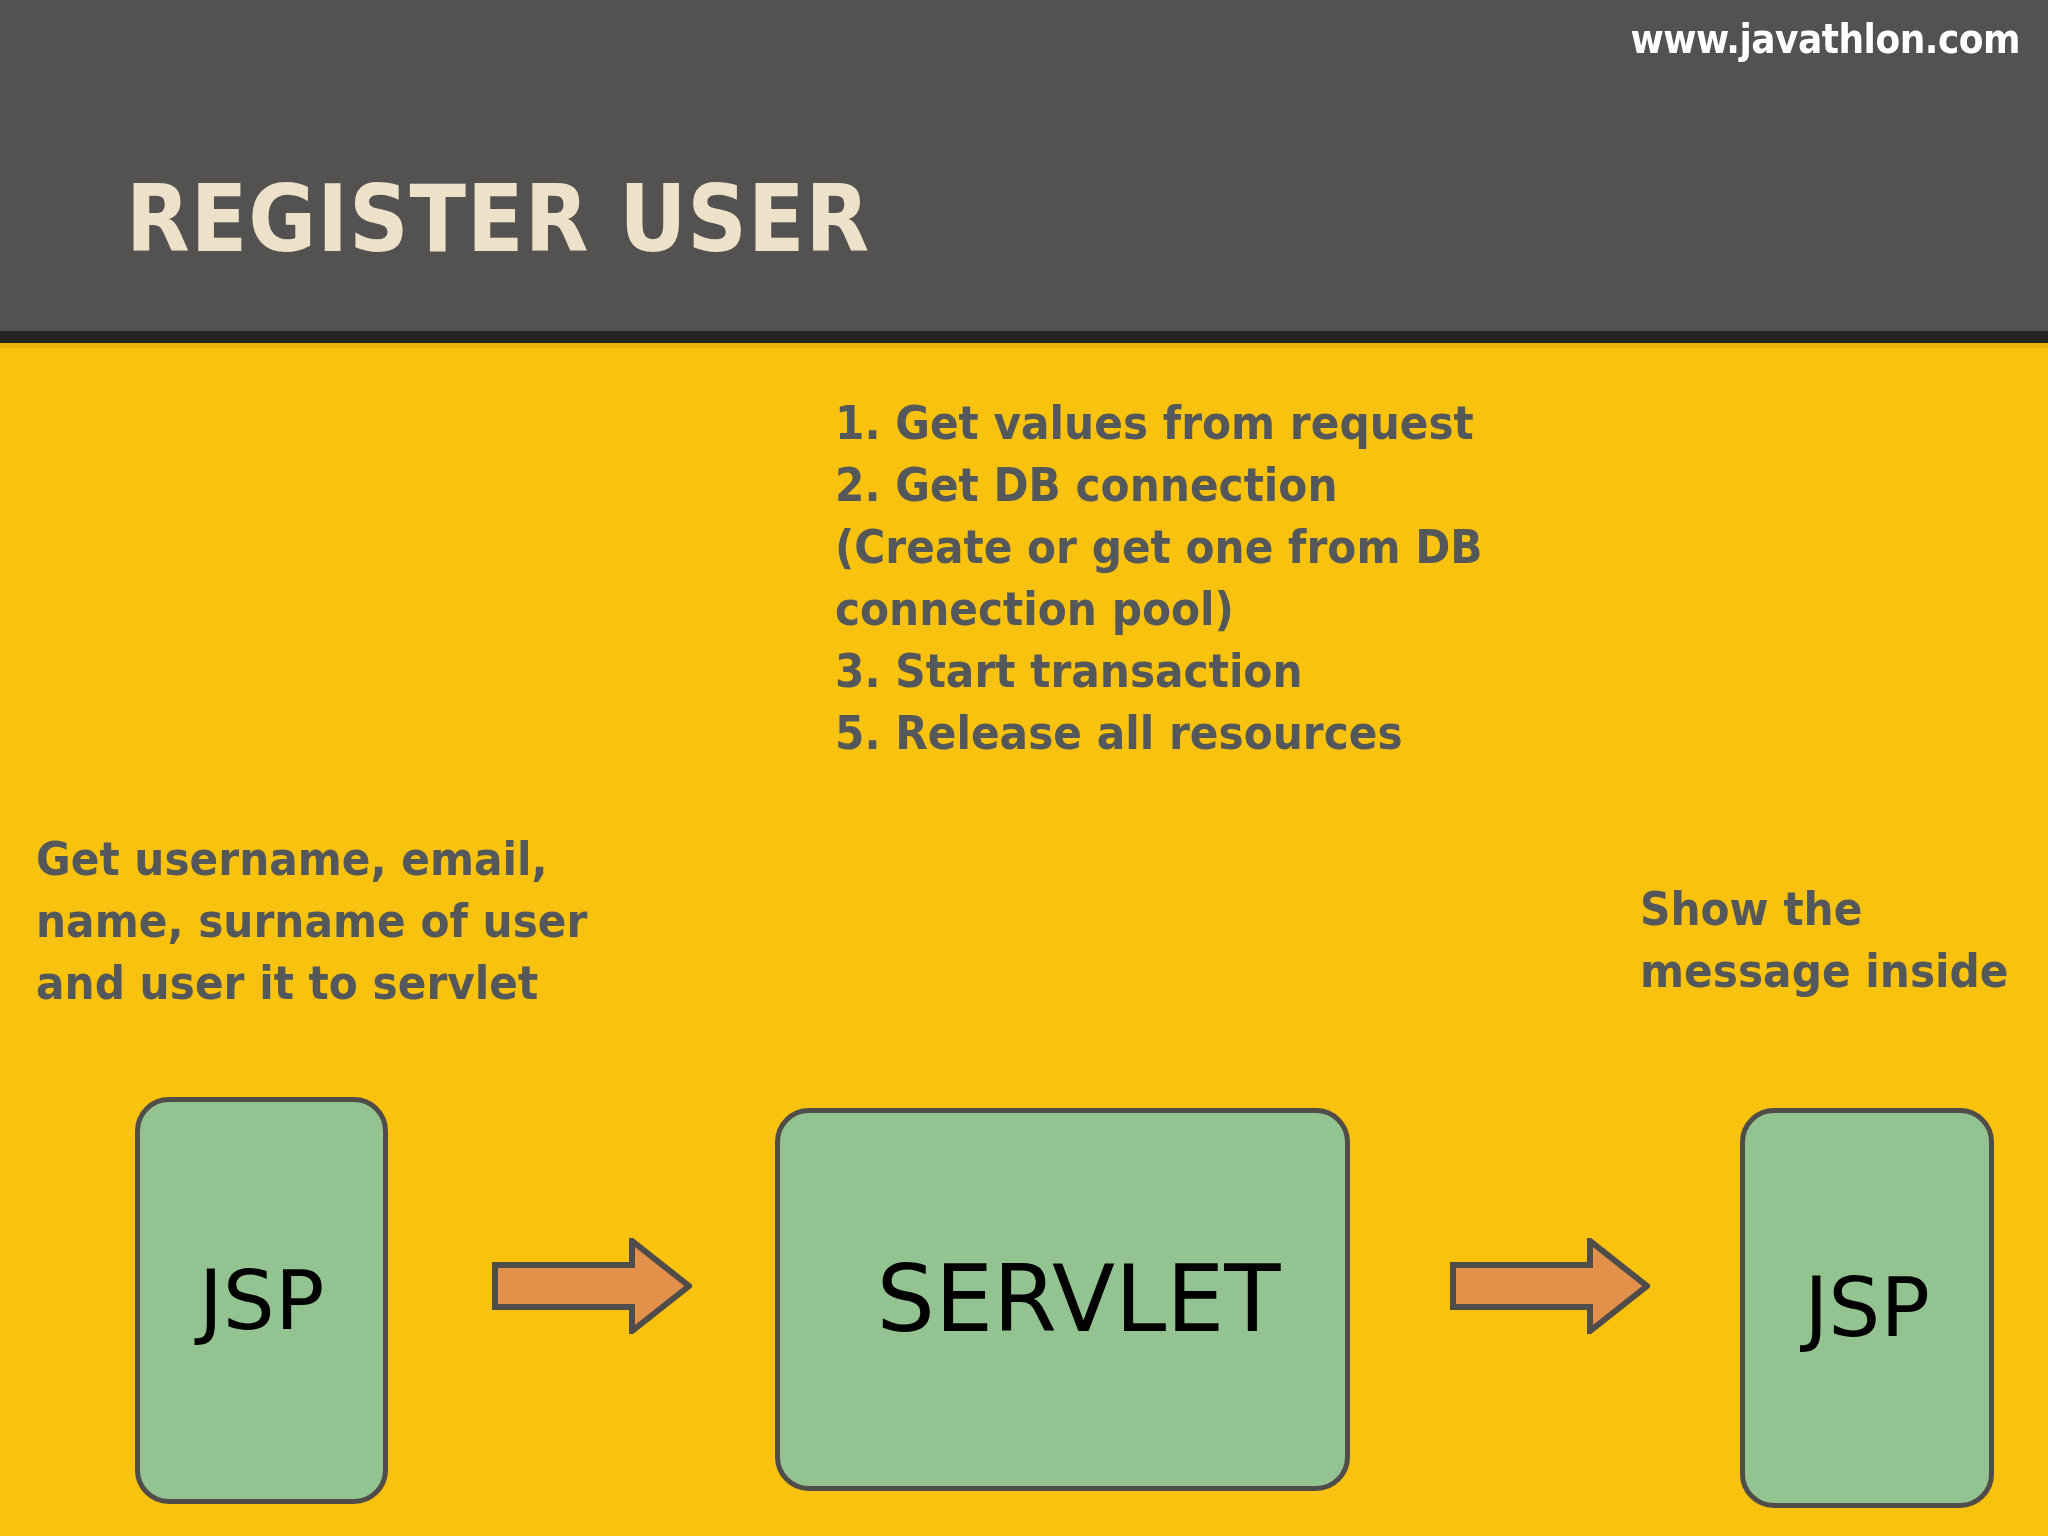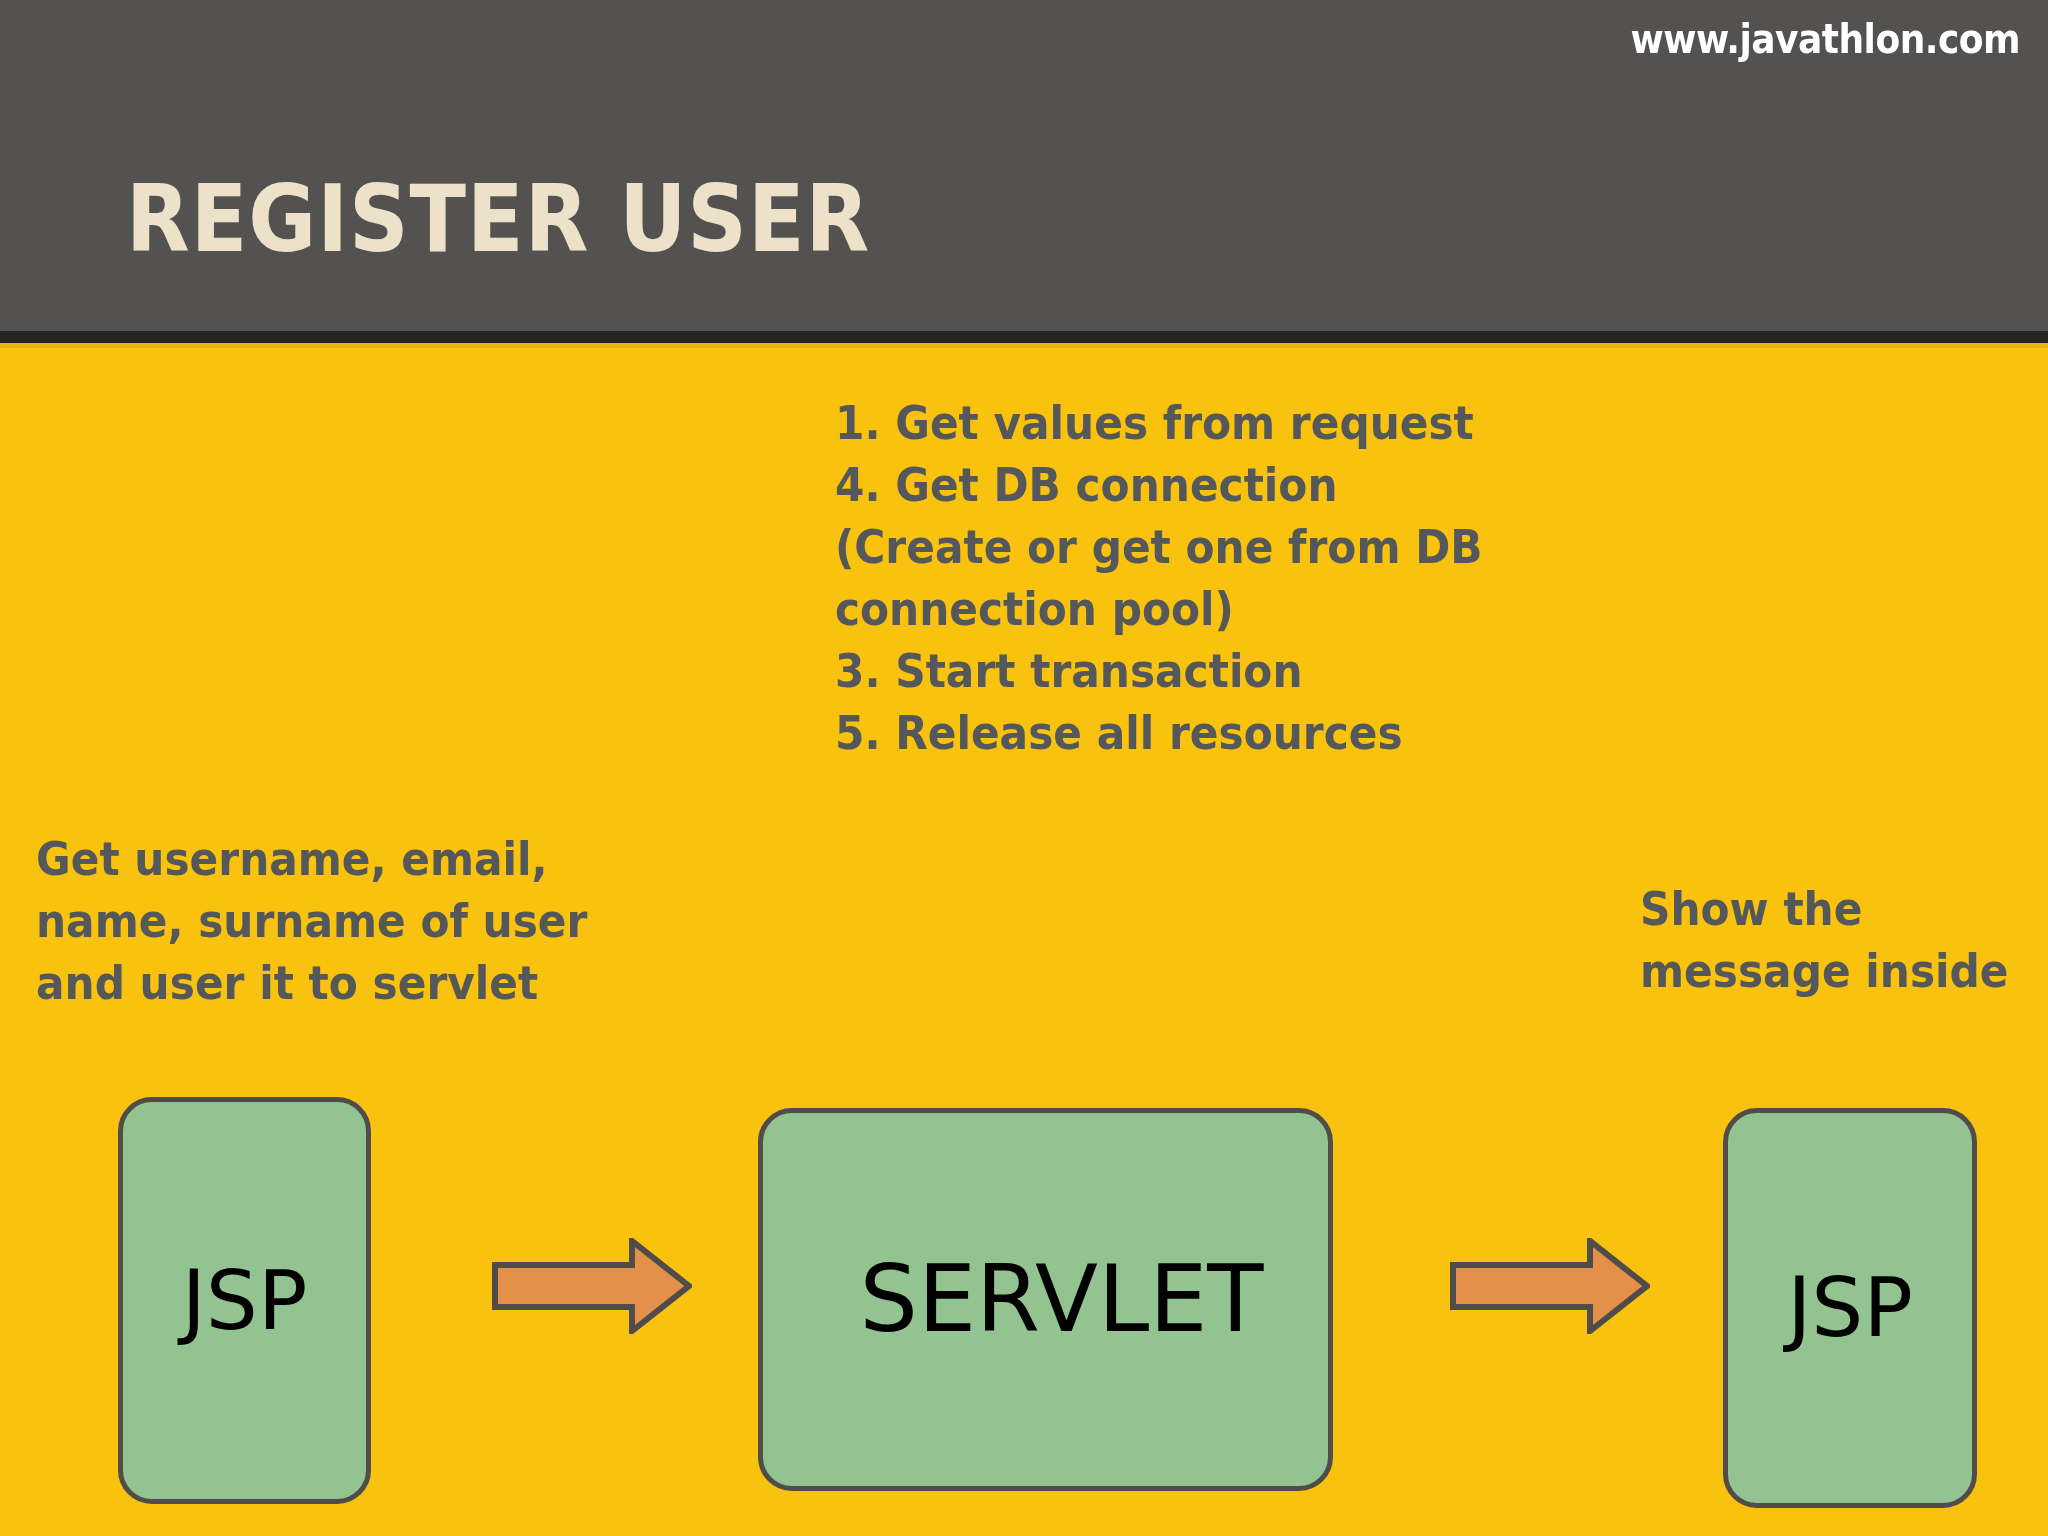--- a/index.html
+++ b/index.html
@@ -108,20 +108,21 @@
 
   
   .node {
     position: absolute;
     background: #92C391;
     border: 5px solid #4F4C49;
     box-sizing: border-box;
     display: flex;
     align-items: center;
     justify-content: center;
+    margin-left: 17px;
   }
   .node-label {
     color: #000000;
     font-family: "DejaVu Sans", sans-serif;
     font-weight: 400;
     line-height: 1;
   }
 
   #node-jsp-left {
     left: 118px;
@@ -168,21 +169,21 @@
   <div id="header-divider-2"></div>
 
   <div id="page-title">REGISTER USER</div>
 
   <div id="watermark">www.javathlon.com</div>
 
   <div class="note" id="note-left">Get username, email, name, surname of user and user it to servlet</div>
 
   <div id="steps-list">
     <span class="step-line">1. Get values from request</span>
-    <span class="step-line">4. Get DB connection (Create or get one from DB connection pool)</span>
+    <span class="step-line">2. Get DB connection (Create or get one from DB connection pool)</span>
     <span class="step-line">3. Start transaction</span>
     <span class="step-line">5. Release all resources</span>
   </div>
 
   <div class="note" id="note-right">Show the message inside</div>
 
   <div class="node" id="node-jsp-left">
     <span class="node-label">JSP</span>
   </div>
 

